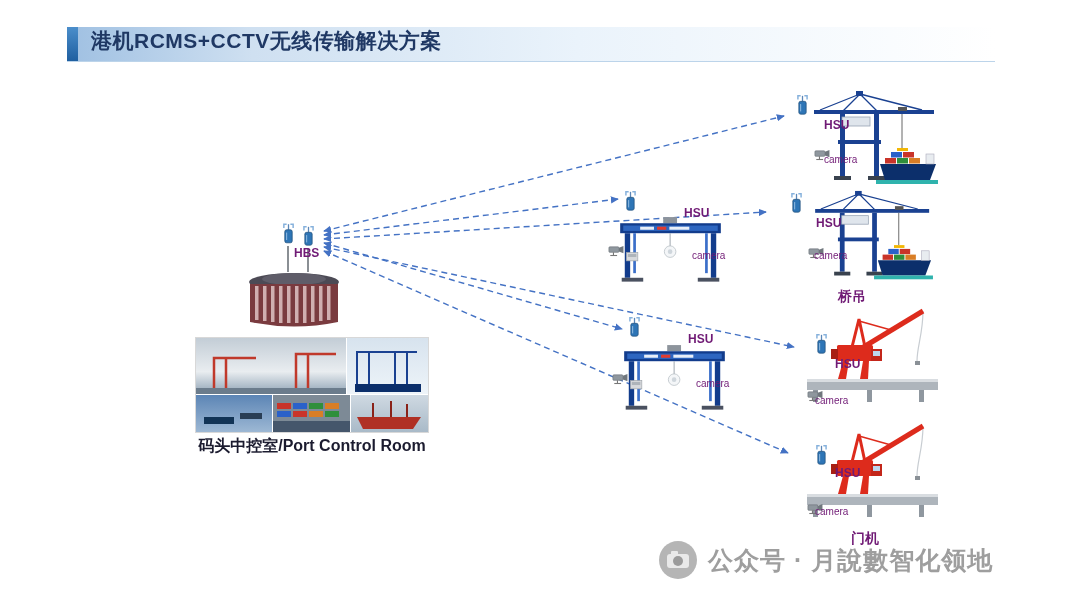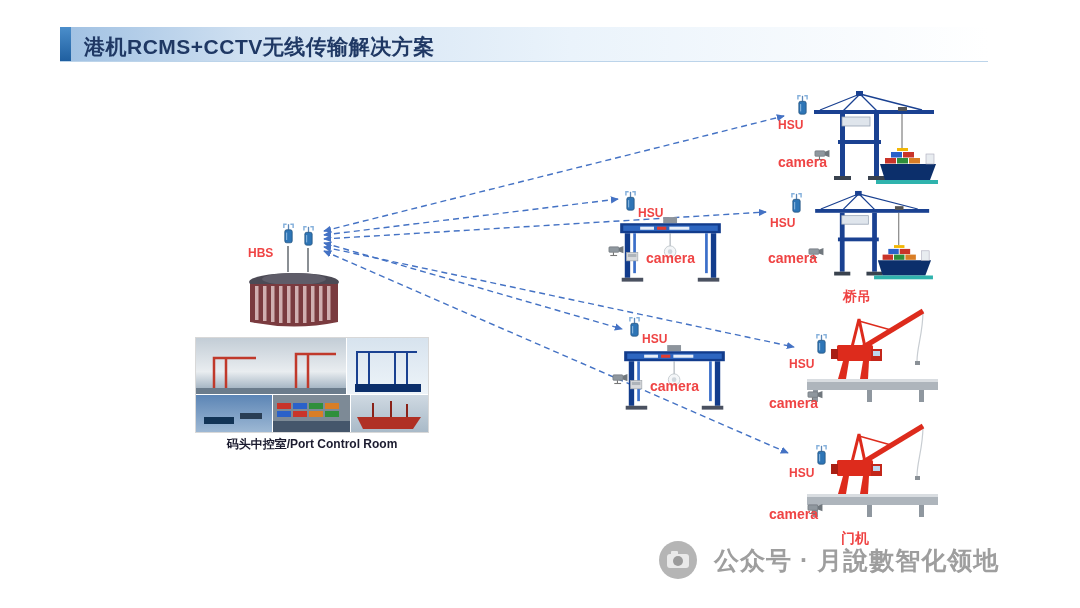--- a/index.html
+++ b/index.html
@@ -1,42 +1,42 @@
 <!DOCTYPE html>
 <html><head>
 <meta charset="utf-8">
 <style>
   html,body{margin:0;padding:0;background:#ffffff;}
   .slide{position:relative;width:1080px;height:608px;background:#ffffff;overflow:hidden;
          font-family:"Liberation Sans","DejaVu Sans",sans-serif;}
 
   
-  .hdr{position:absolute;left:60px;top:27px;width:928px;height:34px;display:flex;align-items:flex-end;
+  .hdr{position:absolute;left:67px;top:27px;width:928px;height:34px;display:flex;align-items:flex-start;
        background:linear-gradient(90deg,#9fc0e2 0%,#cfe0f1 20%,#eaf3fb 55%,#ffffff 100%);
        border-bottom:1px solid #bcd4ea;}
   .hdr-accent{width:11px;height:34px;background:linear-gradient(180deg,#4b8ecb,#1f5fa0);}
   .hdr-title{margin-left:13px;font-size:21px;font-weight:800;color:#1f3864;letter-spacing:.5px;}
 
   .node{position:absolute;}
   .abs{position:absolute;}
-  .lbl{position:absolute;color:#ef4444;white-space:nowrap;}
+  .lbl{position:absolute;color:#701a75;white-space:nowrap;margin-left:46px;}
   .hsu{font-size:12px;font-weight:700;}
-  .cam{font-size:14px;font-weight:700;}
-  .name{font-size:14px;font-weight:700;text-align:center;}
-  .caption{position:absolute;font-size:12px;font-weight:700;color:#1b1b2f;text-align:center;}
+  .cam{font-size:10px;font-weight:400;}
+  .name{font-size:14px;font-weight:700;text-align:left;}
+  .caption{position:absolute;font-size:16px;font-weight:700;color:#1b1b2f;text-align:center;}
 
   .arrows{position:absolute;left:0;top:0;pointer-events:none;}
 
   
   .collage{position:absolute;left:196px;top:338px;width:232px;height:94px;background:#fff;
            box-shadow:0 0 0 1px #d8d8d8;}
   .ph{position:absolute;overflow:hidden;}
 
   
-  .wm{position:absolute;left:658px;top:540px;display:flex;align-items:center;gap:16px;}
+  .wm{position:absolute;left:658px;top:540px;display:flex;align-items:center;gap:10px;}
   .wm-text{font-size:25px;font-weight:600;color:#9e9e9e;letter-spacing:1px;}
 </style>
 </head>
 <body>
 
 <div class="slide">
 
   <svg width="0" height="0" style="position:absolute" aria-hidden="true">
     <defs>
       <symbol id="sym-antenna" viewBox="0 0 14 24">

